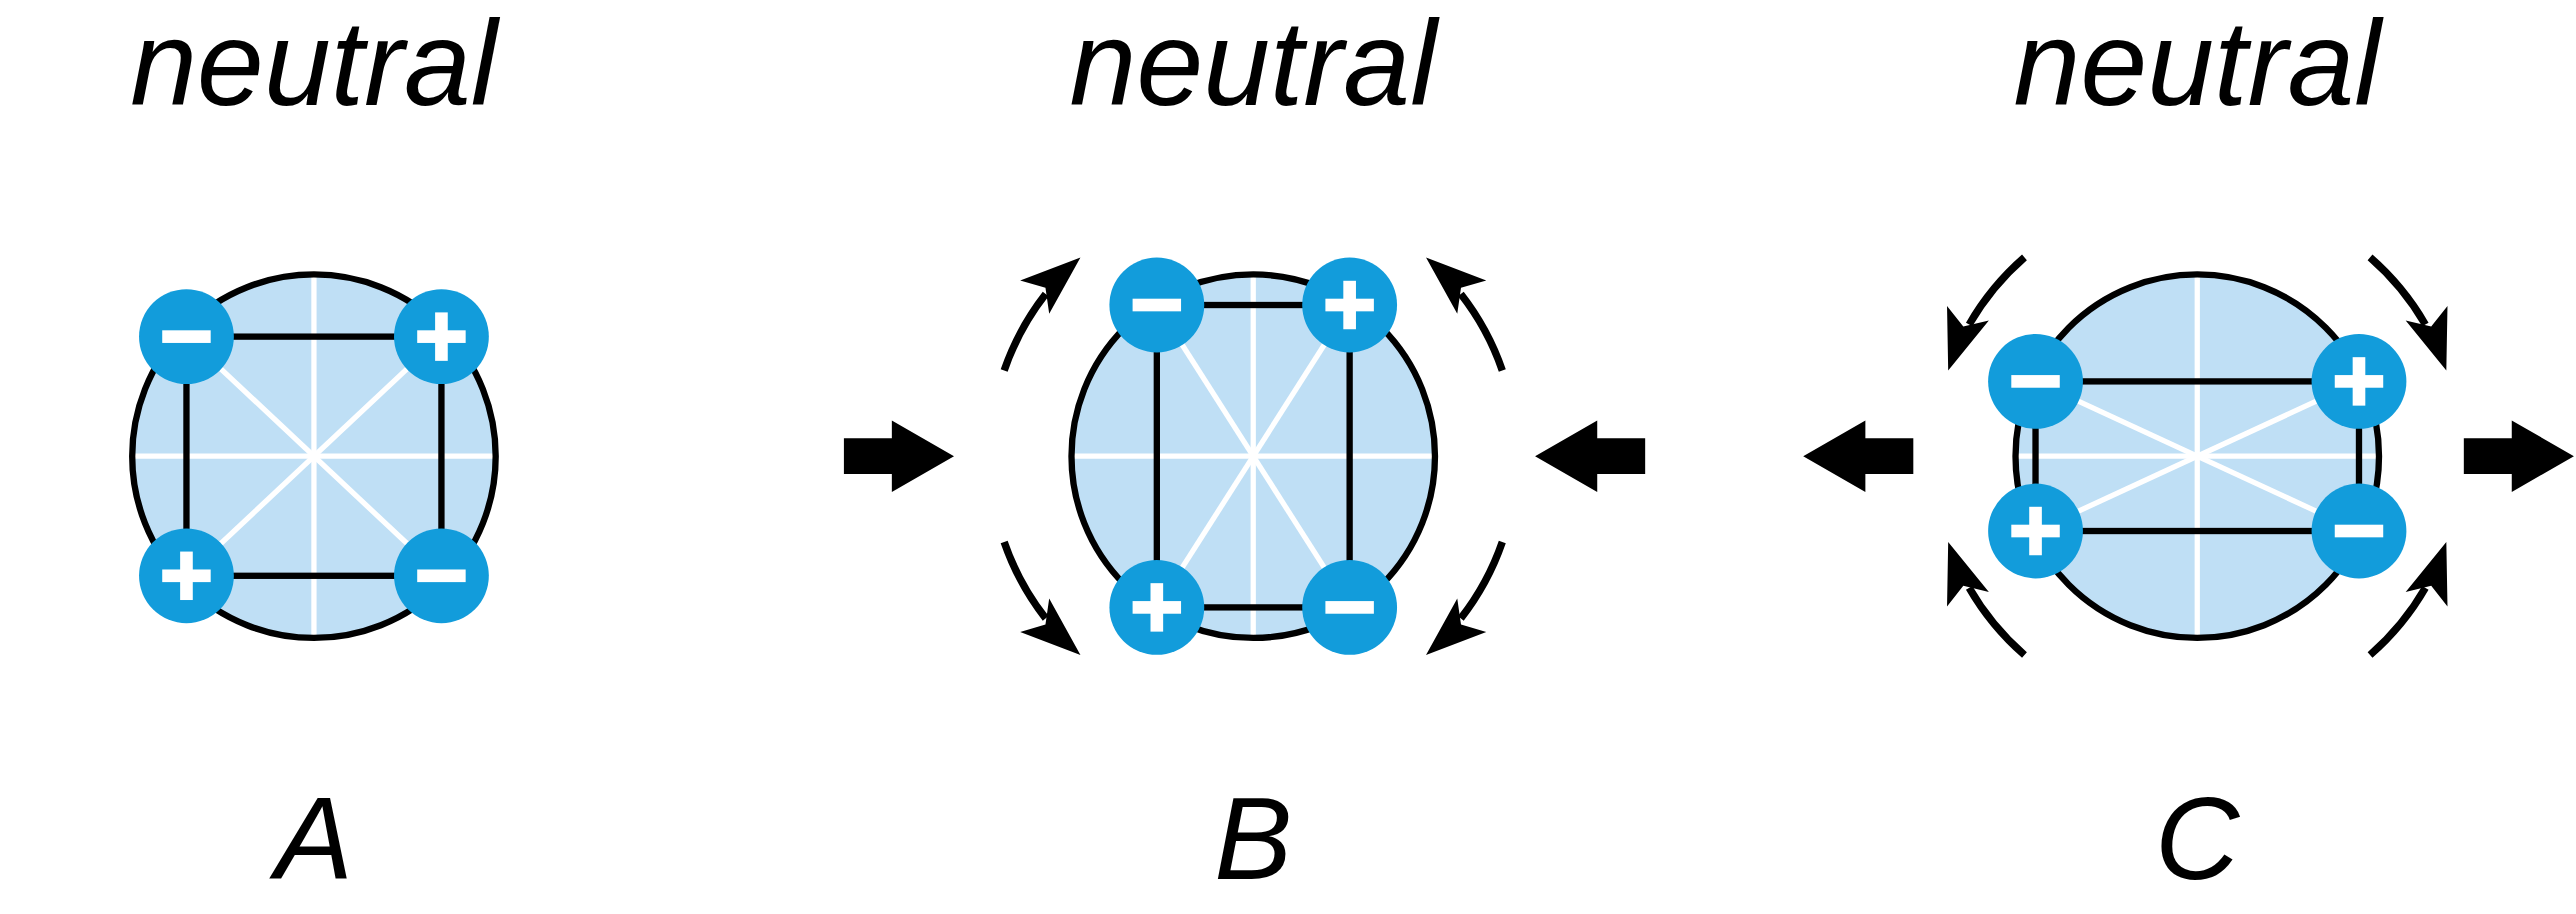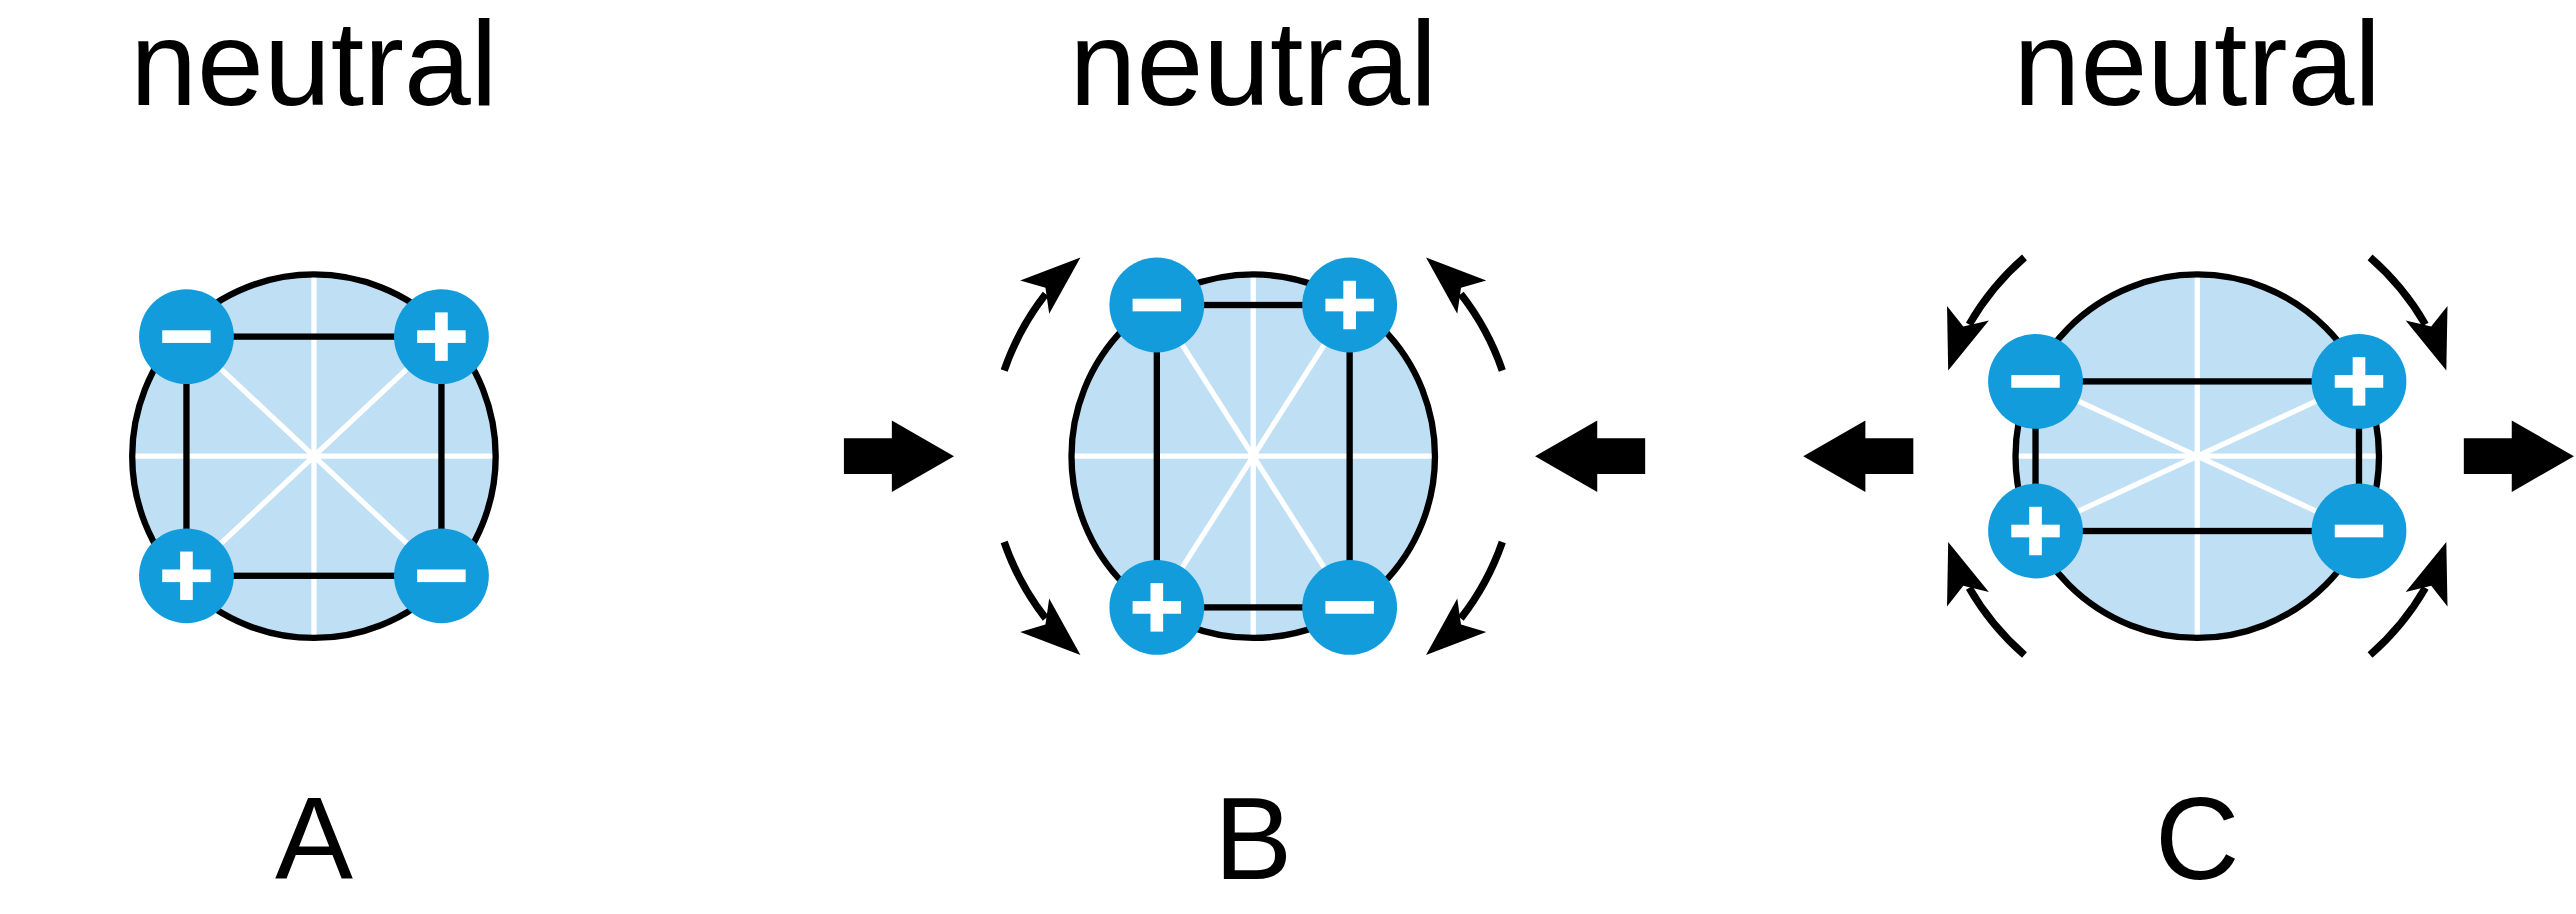--- a/index.html
+++ b/index.html
@@ -1,16 +1,16 @@
 <!DOCTYPE html>
 <html style="font-size:8.4px"><head>
 <meta charset="utf-8">
 <style>
   html,body{margin:0;padding:0;background:#ffffff;}
-  .stage{position:relative;width:2576px;height:914px;background:#ffffff;overflow:hidden;}
+  .stage{position:relative;width:2576px;height:914px;background:#ffffff;overflow:hidden;font-style:italic;}
   svg{display:block;}
   .toplabel{font-family:"Liberation Sans",sans-serif;font-size:228px;fill:#000000;text-anchor:middle;}
   .bottomlabel{font-family:"Liberation Sans",sans-serif;font-size:222px;fill:#000000;text-anchor:middle;}
 </style>
 </head>
 <body>
 
 <div class="stage">
   <svg width="2576" height="914" viewBox="0 0 4888 1735" xmlns="http://www.w3.org/2000/svg">
 

